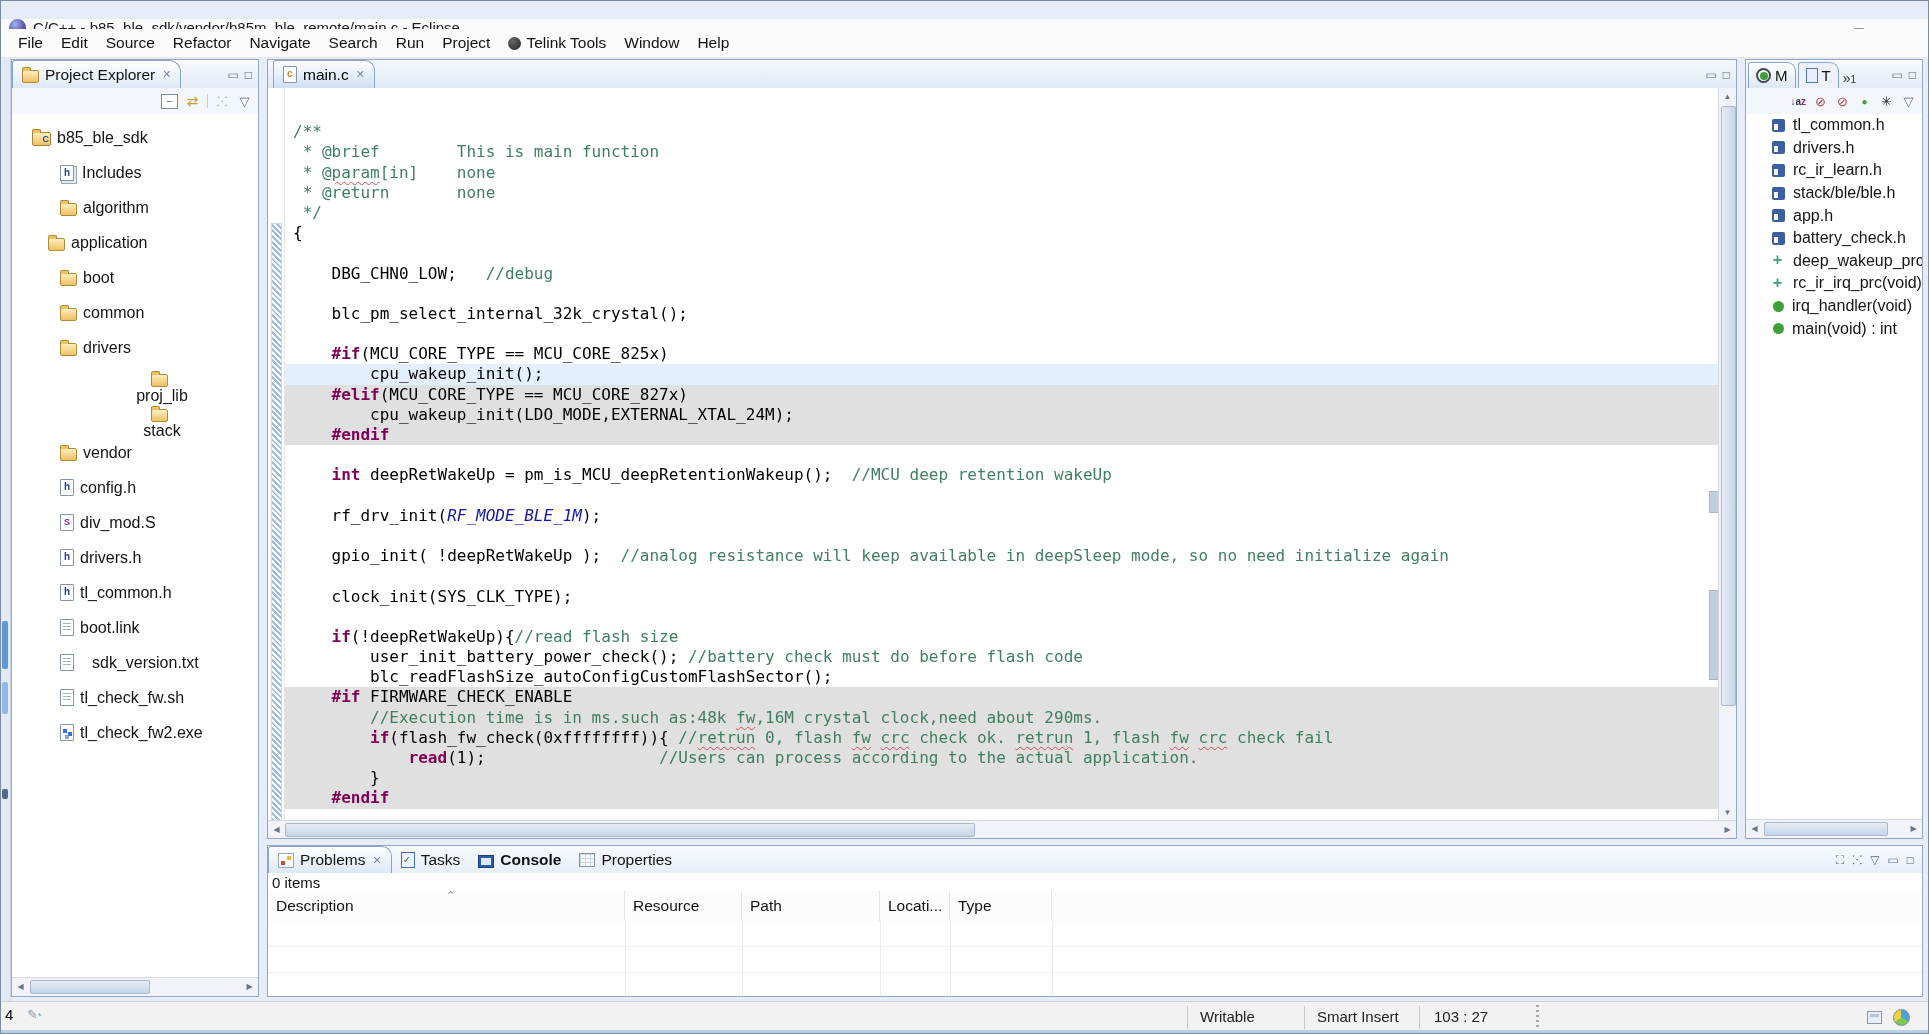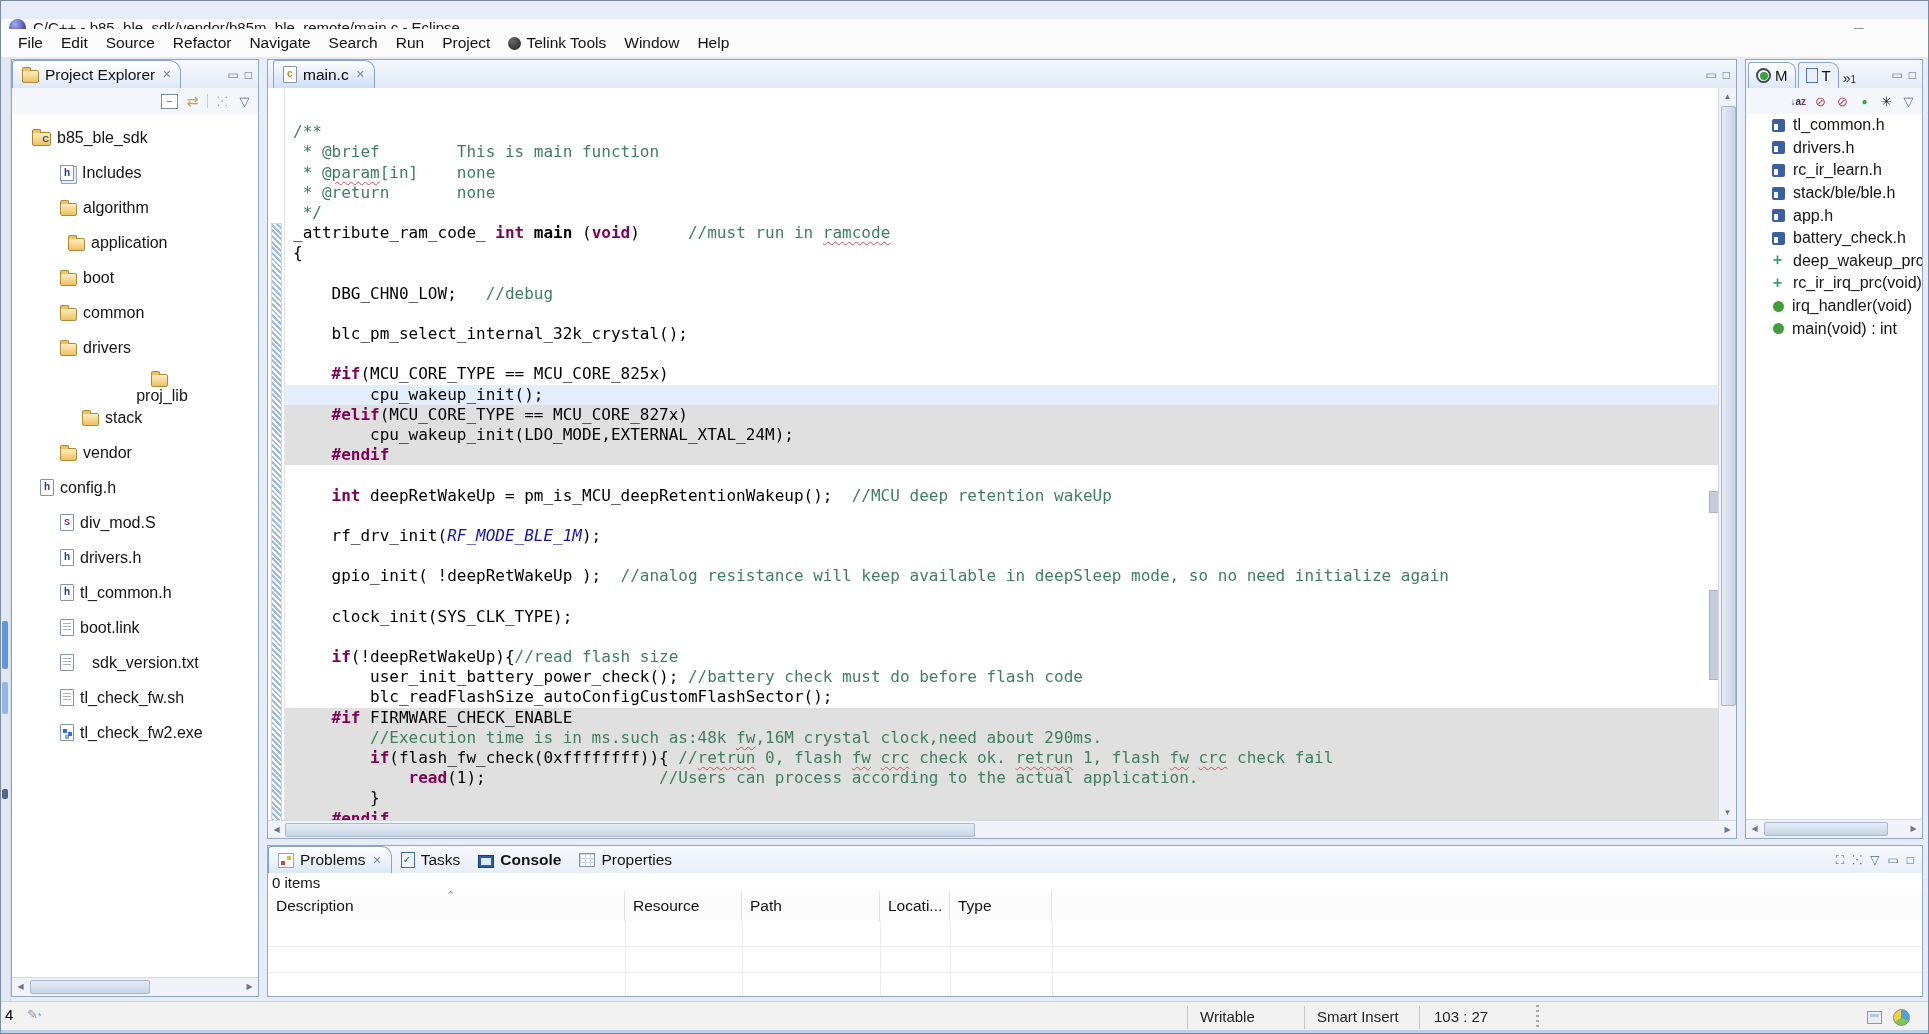--- a/index.html
+++ b/index.html
@@ -223,49 +223,49 @@
           <span class="lbl">b85_ble_sdk</span>
         </div>
         <div class="tree-item" style="padding-left: 48px;">
           <span class="ic ic-includes"></span>
           <span class="lbl">Includes</span>
         </div>
         <div class="tree-item" style="padding-left: 48px;">
           <span class="ic ic-folder"></span>
           <span class="lbl">algorithm</span>
         </div>
-        <div class="tree-item" style="padding-left: 56px;">
+        <div class="tree-item" style="padding-left: 36px;">
           <span class="ic ic-folder"></span>
           <span class="lbl">application</span>
         </div>
         <div class="tree-item" style="padding-left: 48px;">
           <span class="ic ic-folder"></span>
           <span class="lbl">boot</span>
         </div>
         <div class="tree-item" style="padding-left: 48px;">
           <span class="ic ic-folder"></span>
           <span class="lbl">common</span>
         </div>
         <div class="tree-item" style="padding-left: 48px;">
           <span class="ic ic-folder"></span>
           <span class="lbl">drivers</span>
         </div>
         <div class="tree-item" style="padding-left: 48px; flex-direction: column;">
           <span class="ic ic-folder"></span>
           <span class="lbl">proj_lib</span>
         </div>
-        <div class="tree-item" style="padding-left: 70px;">
+        <div class="tree-item" style="padding-left: 48px; flex-direction: column;">
           <span class="ic ic-folder"></span>
           <span class="lbl">stack</span>
         </div>
         <div class="tree-item" style="padding-left: 48px;">
           <span class="ic ic-folder"></span>
           <span class="lbl">vendor</span>
         </div>
-        <div class="tree-item" style="padding-left: 28px;">
+        <div class="tree-item" style="padding-left: 48px;">
           <span class="ic ic-h-file"></span>
           <span class="lbl">config.h</span>
         </div>
         <div class="tree-item" style="padding-left: 48px;">
           <span class="ic ic-s-file"></span>
           <span class="lbl">div_mod.S</span>
         </div>
         <div class="tree-item" style="padding-left: 48px;">
           <span class="ic ic-h-file"></span>
           <span class="lbl">drivers.h</span>
@@ -314,21 +314,20 @@
       <div class="ruler">
         <div class="range-bar"></div>
       </div>
       <div class="code" id="code">
           <div class="cl">&nbsp;</div>
           <div class="cl"><span class="c">/**</span></div>
           <div class="cl"><span class="c"> * @brief        This is main function</span></div>
           <div class="cl"><span class="c"> * @</span><span class="cw">param</span><span class="c">[in]    none</span></div>
           <div class="cl"><span class="c"> * @return       none</span></div>
           <div class="cl"><span class="c"> */</span></div>
-          <div class="cl"><span class="p">_attribute_ram_code_ </span><span class="k">int</span><span class="p"> </span><span class="b">main</span><span class="p"> (</span><span class="k">void</span><span class="p">)     </span><span class="c">//must run in </span><span class="cw">ramcode</span></div>
           <div class="cl"><span class="p">{</span></div>
           <div class="cl">&nbsp;</div>
           <div class="cl"><span class="p">    DBG_CHN0_LOW;   </span><span class="c">//debug</span></div>
           <div class="cl">&nbsp;</div>
           <div class="cl"><span class="p">    blc_pm_select_internal_32k_crystal();</span></div>
           <div class="cl">&nbsp;</div>
           <div class="cl"><span class="p">    </span><span class="k">#if</span><span class="p">(MCU_CORE_TYPE == MCU_CORE_825x)</span></div>
           <div class="cl hl"><span class="p">        cpu_wakeup_init();</span></div>
           <div class="cl gray"><span class="p">    </span><span class="k">#elif</span><span class="p">(MCU_CORE_TYPE == MCU_CORE_827x)</span></div>
           <div class="cl gray"><span class="p">        cpu_wakeup_init(LDO_MODE,EXTERNAL_XTAL_24M);</span></div>

